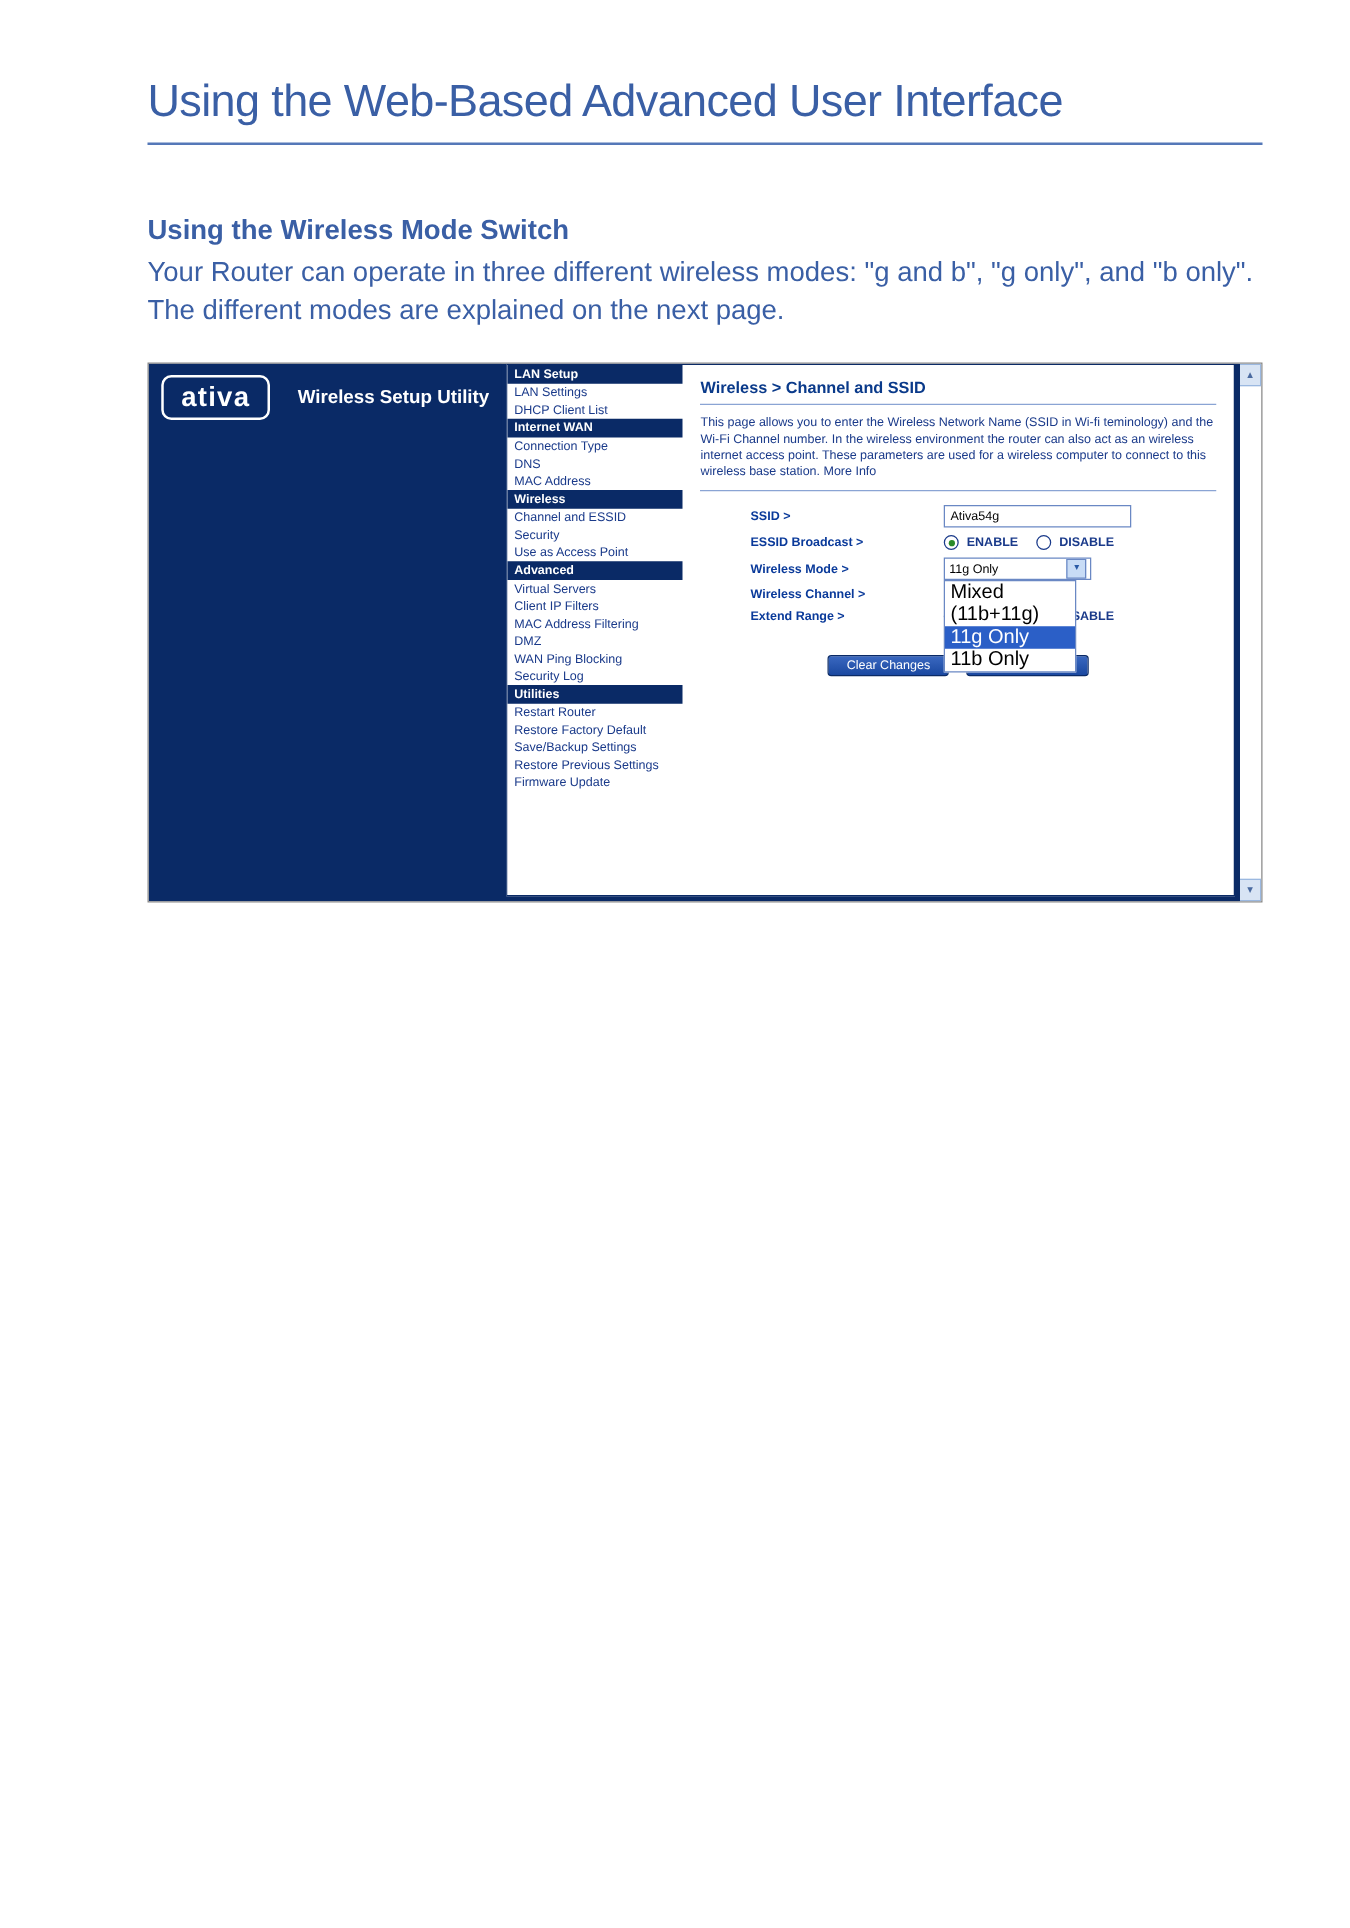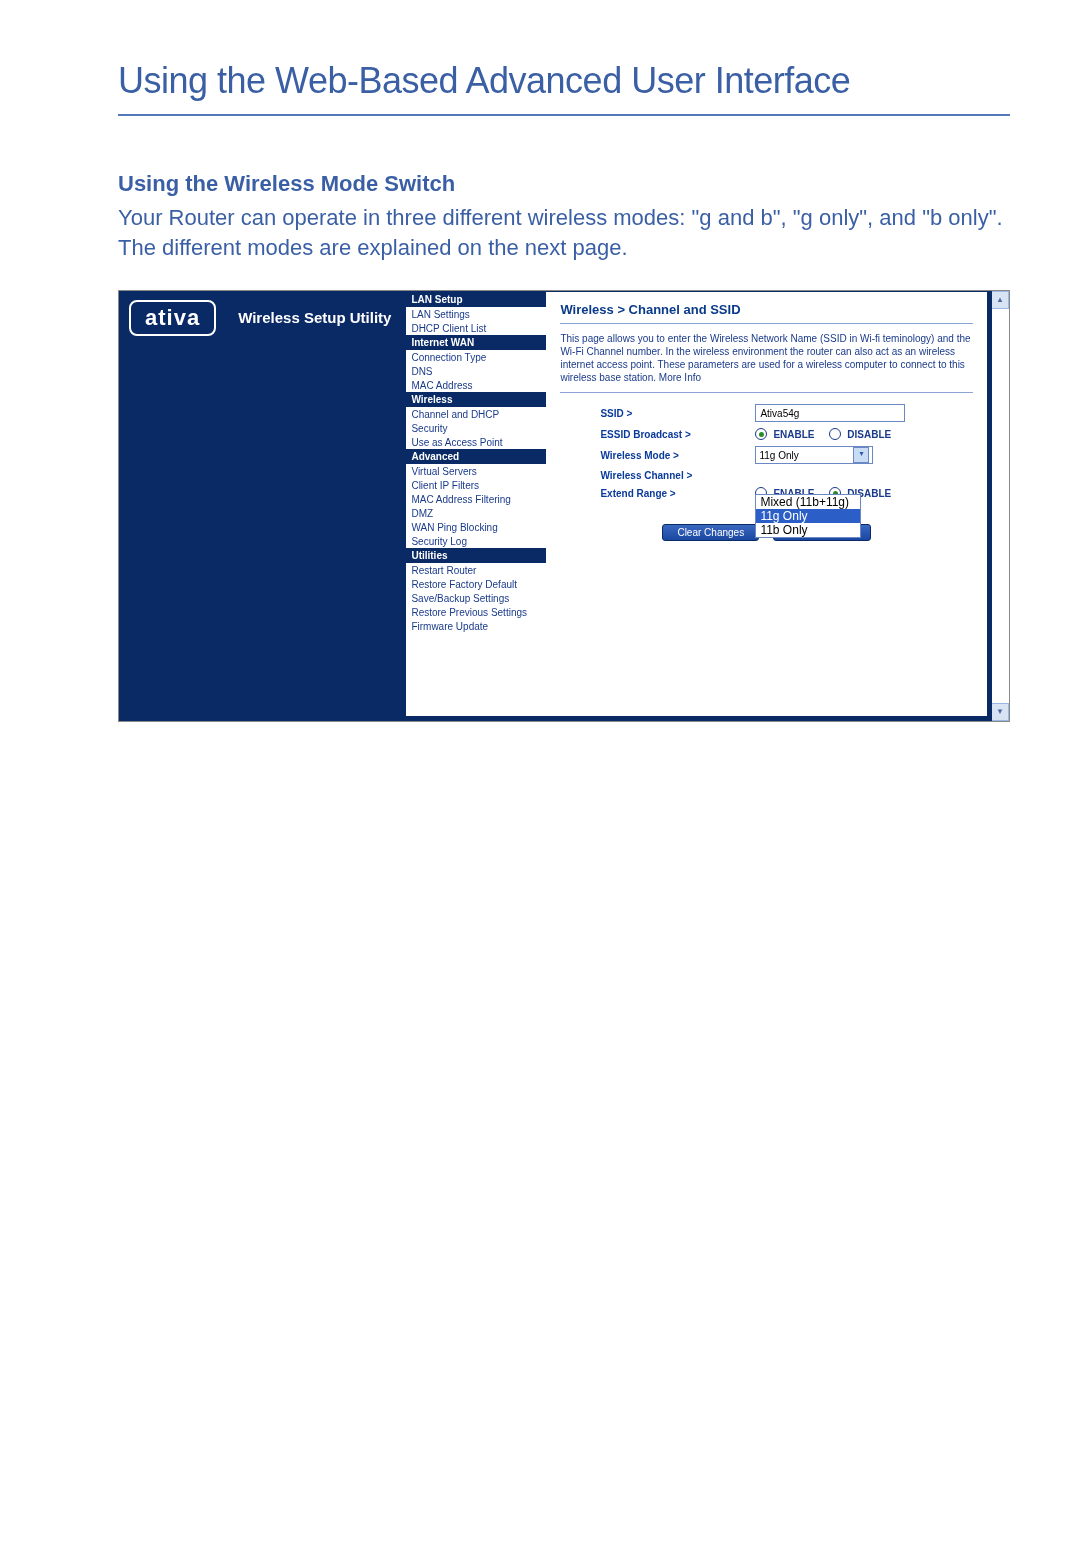--- a/index.html
+++ b/index.html
@@ -187,22 +187,22 @@
     text-align: center;
     line-height: 12px;
     font-size: 8px;
     color: #2a5aa6;
   }
   .dropdown-open {
     position: absolute;
     border: 1px solid #6a88c4;
     background: #fff;
     width: 104px;
-    margin-top: 30px;
-    font-size: 12px;
+    margin-top: 0;
+    font-size: 16px;
   }
   .dd-opt { padding: 0 4px; }
   .dd-opt.sel { background: #2b5fc7; color: #fff; }
   .radio-circle {
     width: 10px; height: 10px; border: 1px solid #1a3a8a; border-radius: 50%; display: inline-flex; align-items: center; justify-content: center;
   }
   .radio-dot { width: 5px; height: 5px; background: #2a8a2a; border-radius: 50%; }
   .btn-bar {
     display: flex;
     gap: 14px;
@@ -243,21 +243,21 @@
       <div class="router-body">
         <div class="sidebar" id="sidebar">
             <div class="sb-header">LAN Setup</div>
             <div class="sb-item">LAN Settings</div>
             <div class="sb-item">DHCP Client List</div>
             <div class="sb-header">Internet WAN</div>
             <div class="sb-item">Connection Type</div>
             <div class="sb-item">DNS</div>
             <div class="sb-item">MAC Address</div>
             <div class="sb-header">Wireless</div>
-            <div class="sb-item">Channel and DHCP</div>
+            <div class="sb-item">Channel and ESSID</div>
             <div class="sb-item">Security</div>
             <div class="sb-item">Use as Access Point</div>
             <div class="sb-header">Advanced</div>
             <div class="sb-item">Virtual Servers</div>
             <div class="sb-item">Client IP Filters</div>
             <div class="sb-item">MAC Address Filtering</div>
             <div class="sb-item">DMZ</div>
             <div class="sb-item">WAN Ping Blocking</div>
             <div class="sb-item">Security Log</div>
             <div class="sb-header">Utilities</div>

